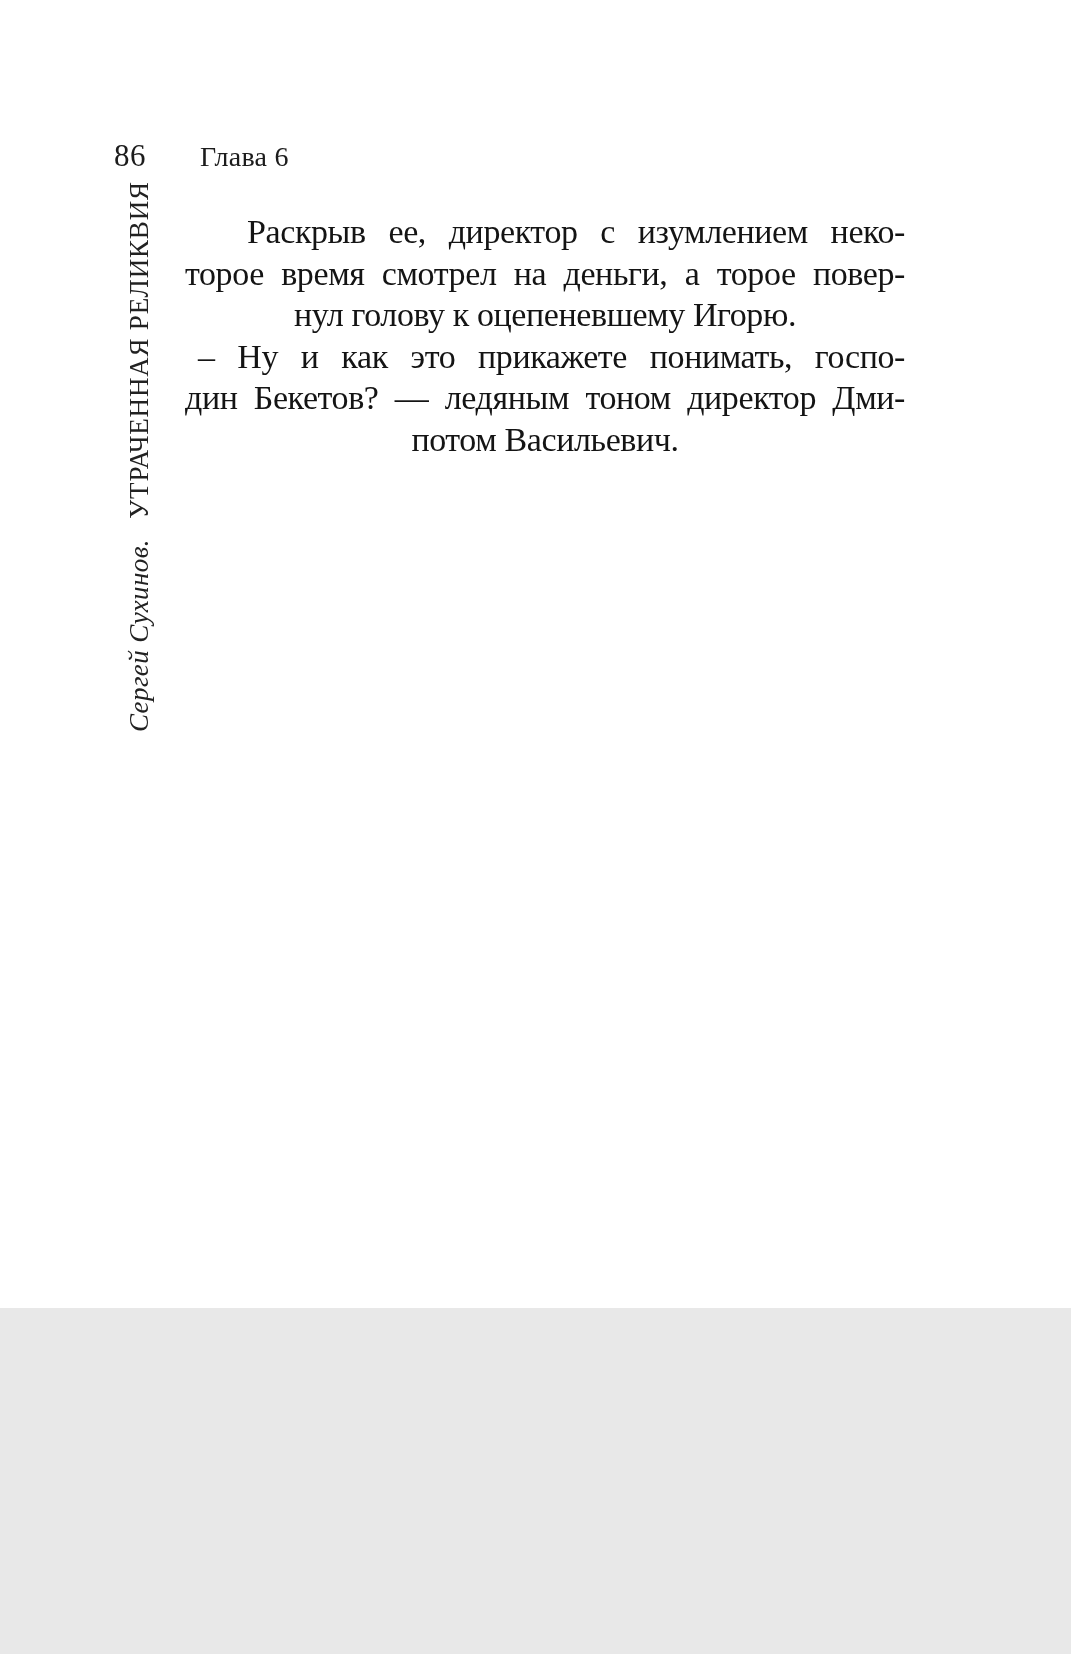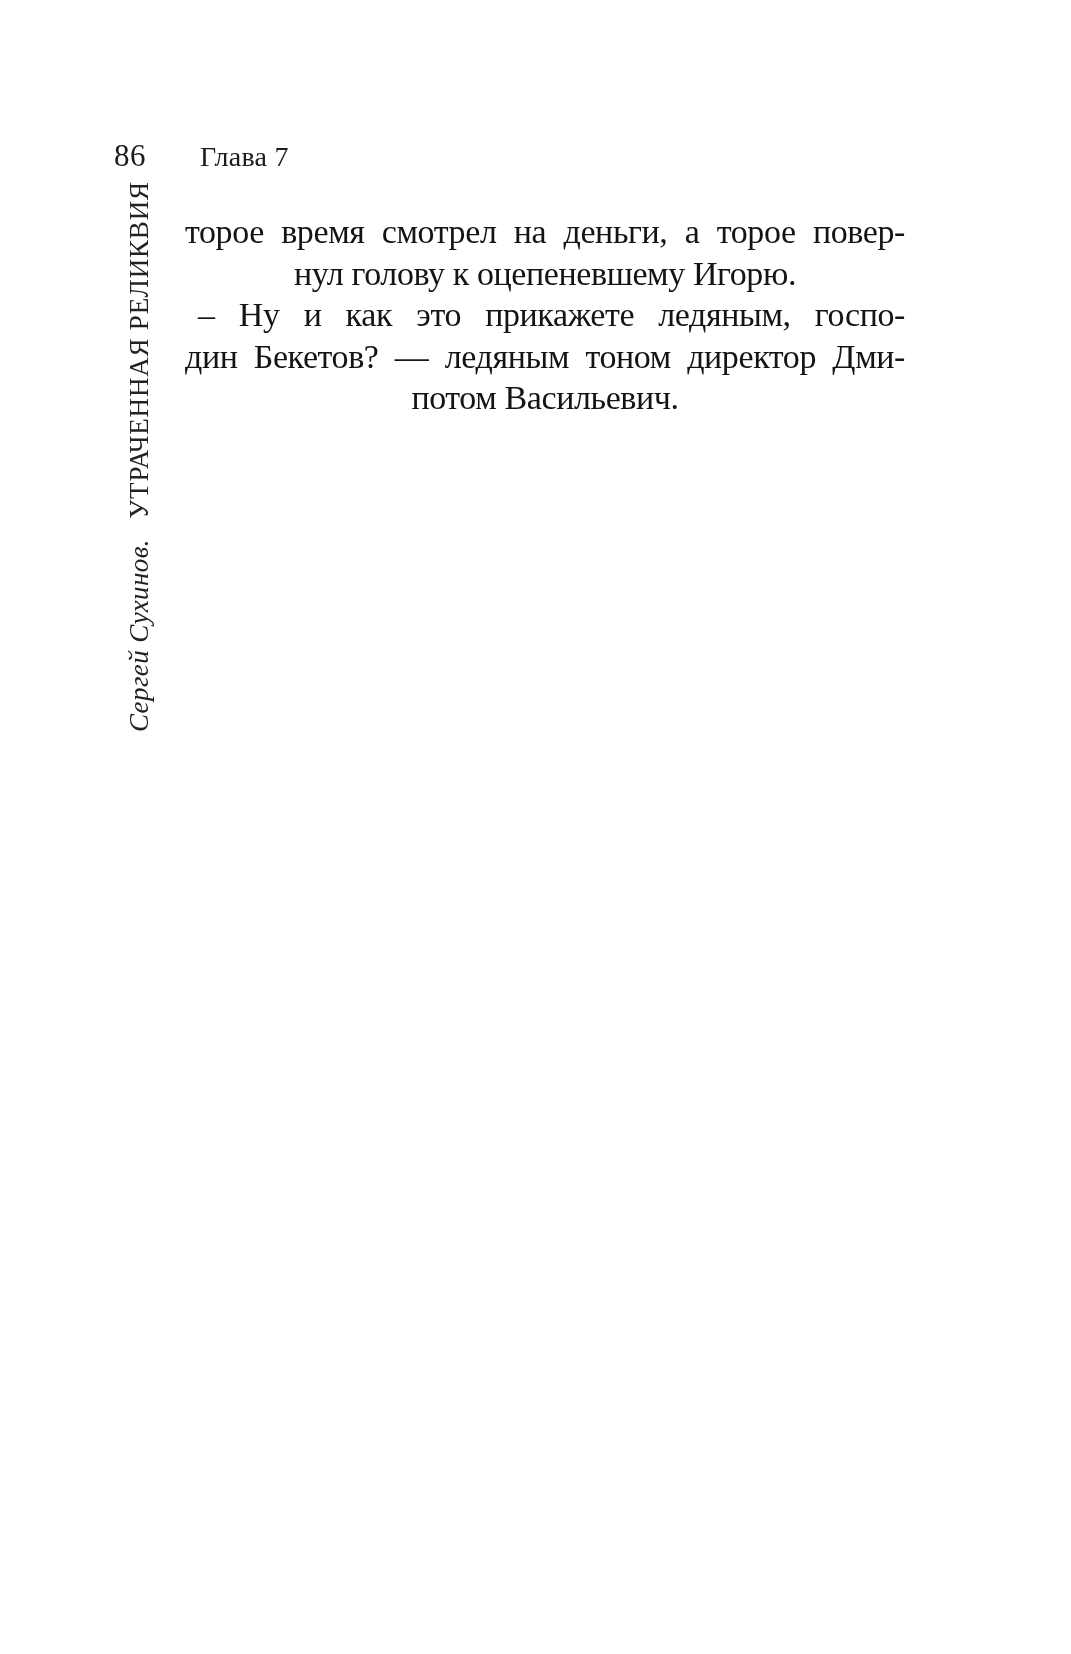--- a/index.html
+++ b/index.html
@@ -3,21 +3,21 @@
 <meta charset="utf-8">
 <style>
   html, body {
     margin: 0;
     padding: 0;
     background: #e8e8e8;
   }
   .page {
     position: relative;
     width: 1071px;
-    height: 1654px;
+    height: 1308px;
     margin: 0 auto;
     background: #ffffff;
     overflow: hidden;
     font-family: "Liberation Serif", "DejaVu Serif", serif;
     color: #161616;
   }
 
   
   .folio {
     position: absolute;
@@ -82,33 +82,34 @@
   .p1-first { padding-left: 62px; }
   .p2-first { padding-left: 13px; }
 </style>
 </head>
 <body>
 
 <div class="page">
 
   <div class="folio">86</div>
 
-  <div class="running-head">Глава 7</div>
+  <div class="running-head">Глава 6</div>
 
   <div class="spine-credit">
     <span class="author">Сергей Сухинов.</span>
     <span>&nbsp;</span>
     <span class="book-title">УТРАЧЕННАЯ РЕЛИКВИЯ</span>
   </div>
 
   <div class="body-text">
     <div class="paragraph">
+      <div class="line just p1-first">Раскрыв ее, директор с изумлением неко-</div>
       <div class="line just">торое время смотрел на деньги, а торое повер-</div>
       <div class="line">нул голову к оцепеневшему Игорю.</div>
     </div>
     <div class="paragraph">
-      <div class="line just p2-first">– Ну и как это прикажете ледяным, госпо-</div>
+      <div class="line just p2-first">– Ну и как это прикажете понимать, госпо-</div>
       <div class="line just">дин Бекетов? — ледяным тоном директор Дми-</div>
       <div class="line">потом Васильевич.</div>
     </div>
   </div>
 
 </div>
 
 </body></html>

